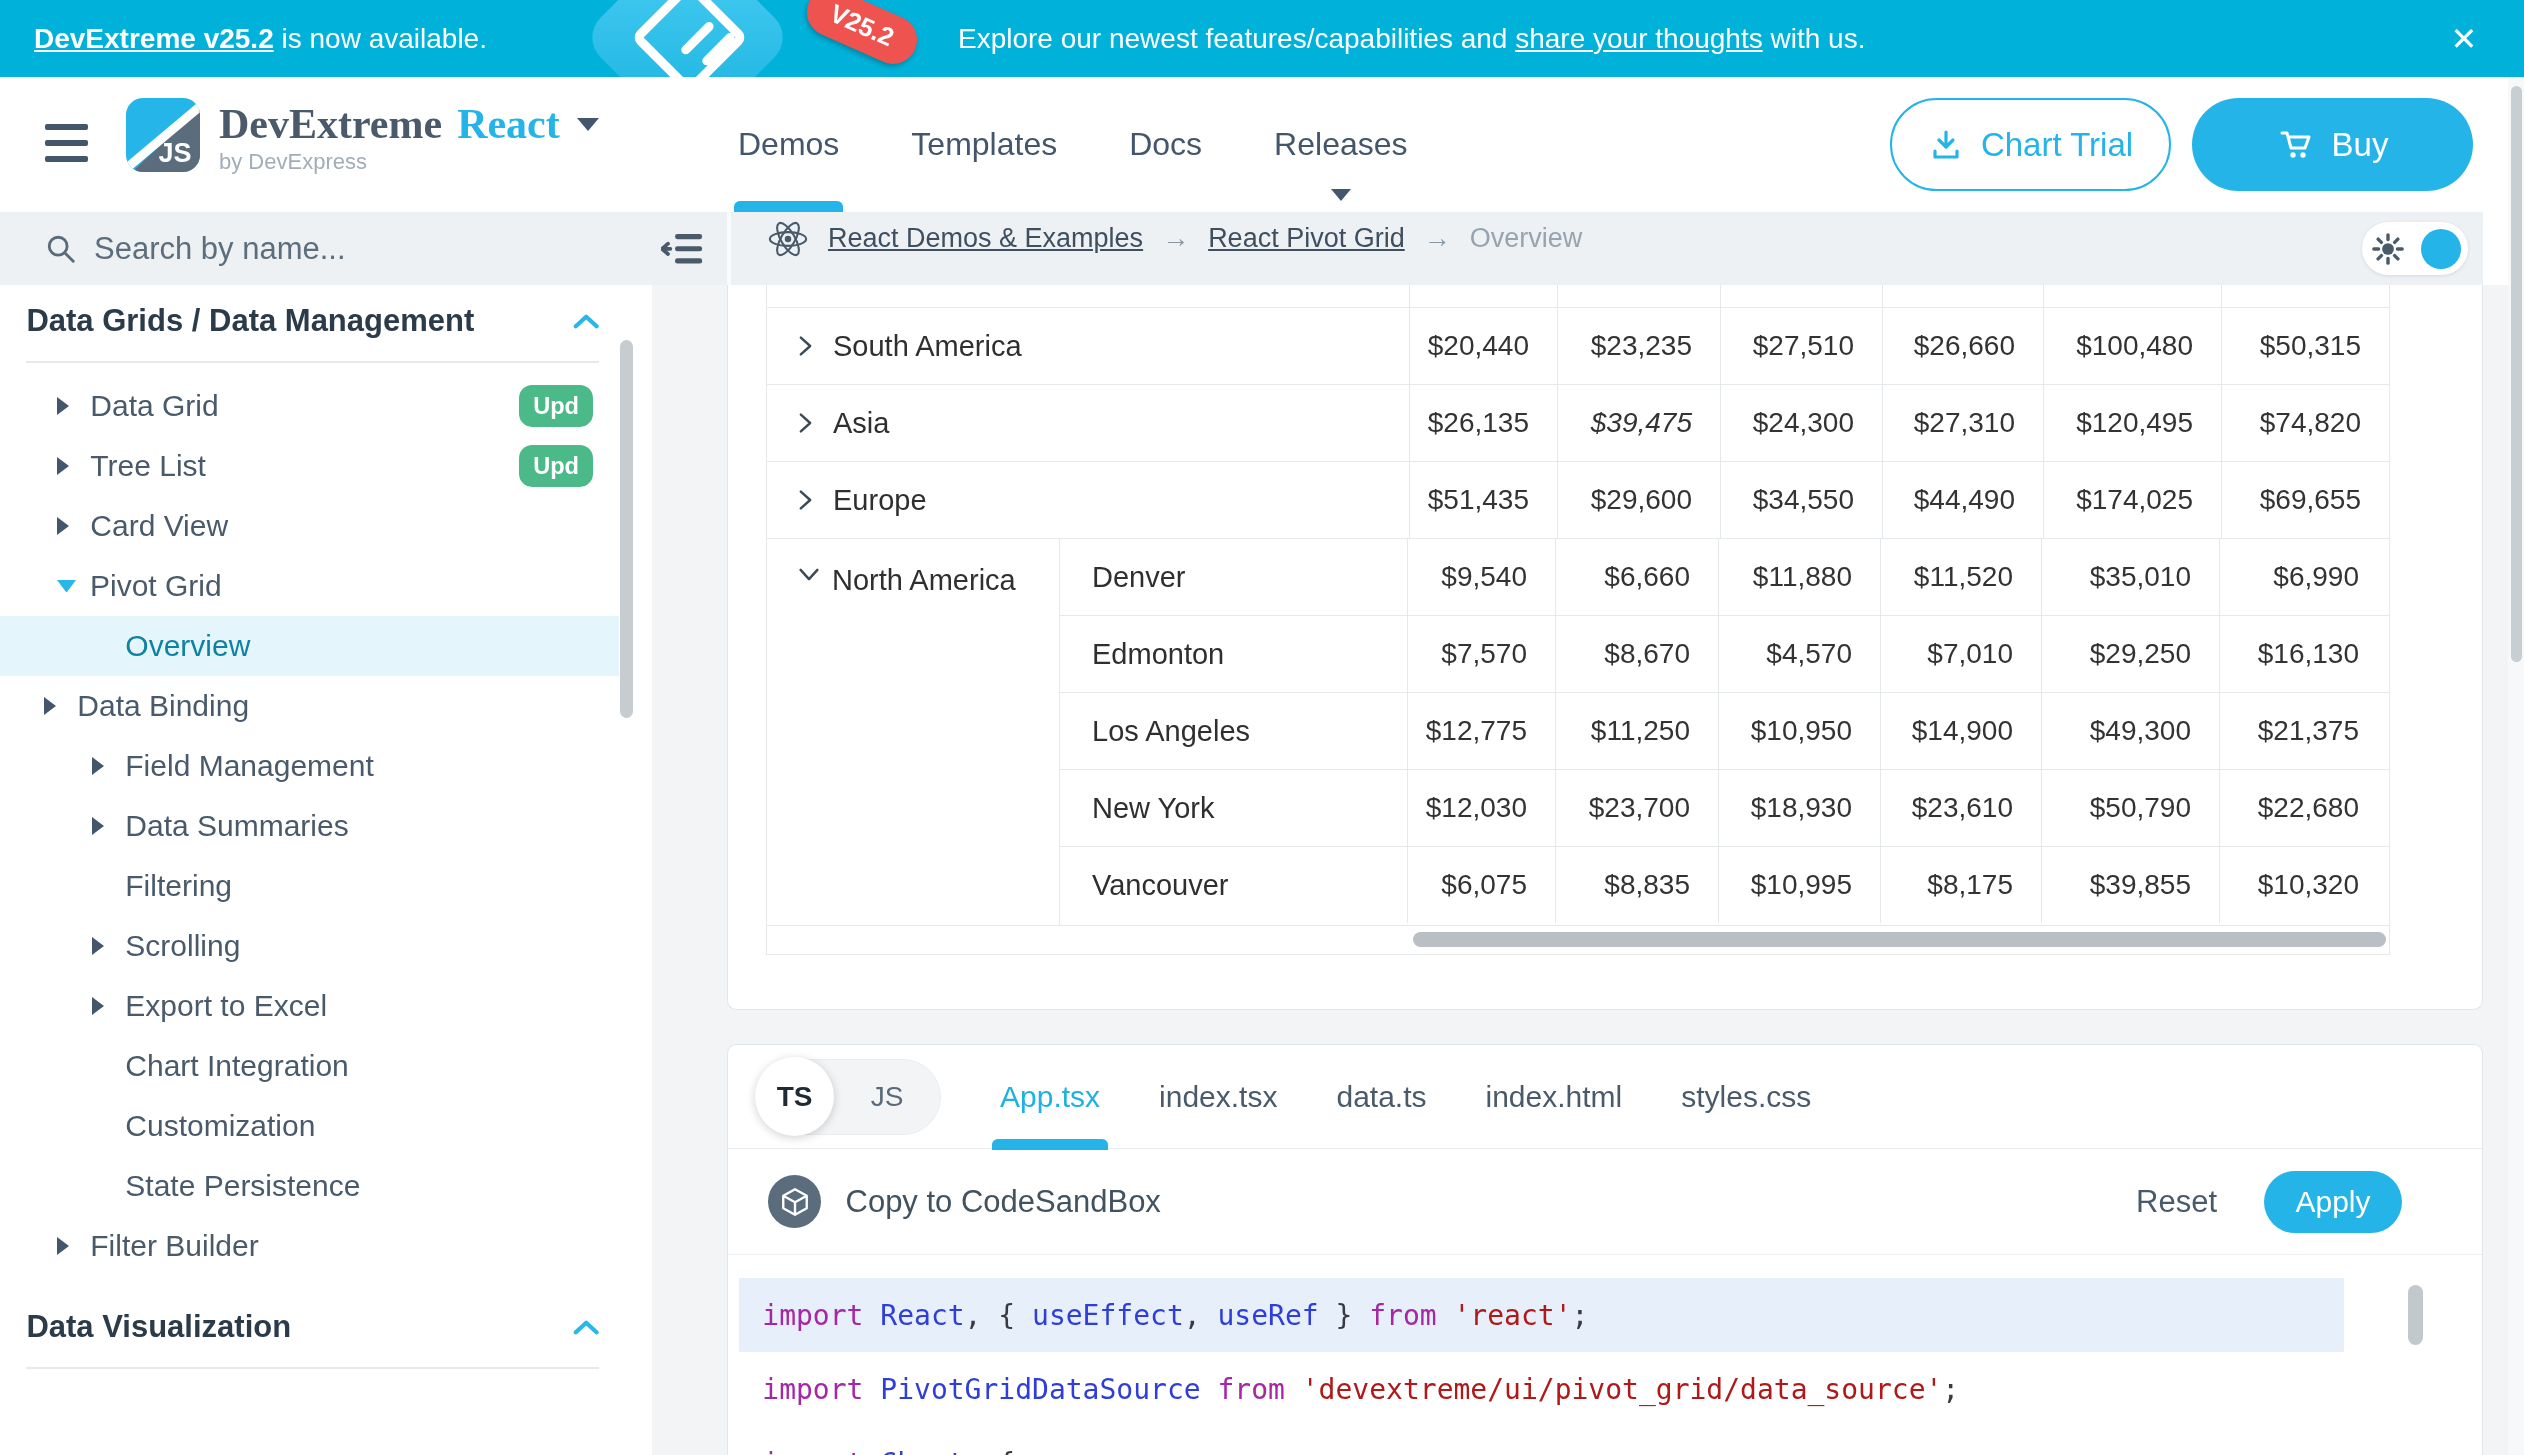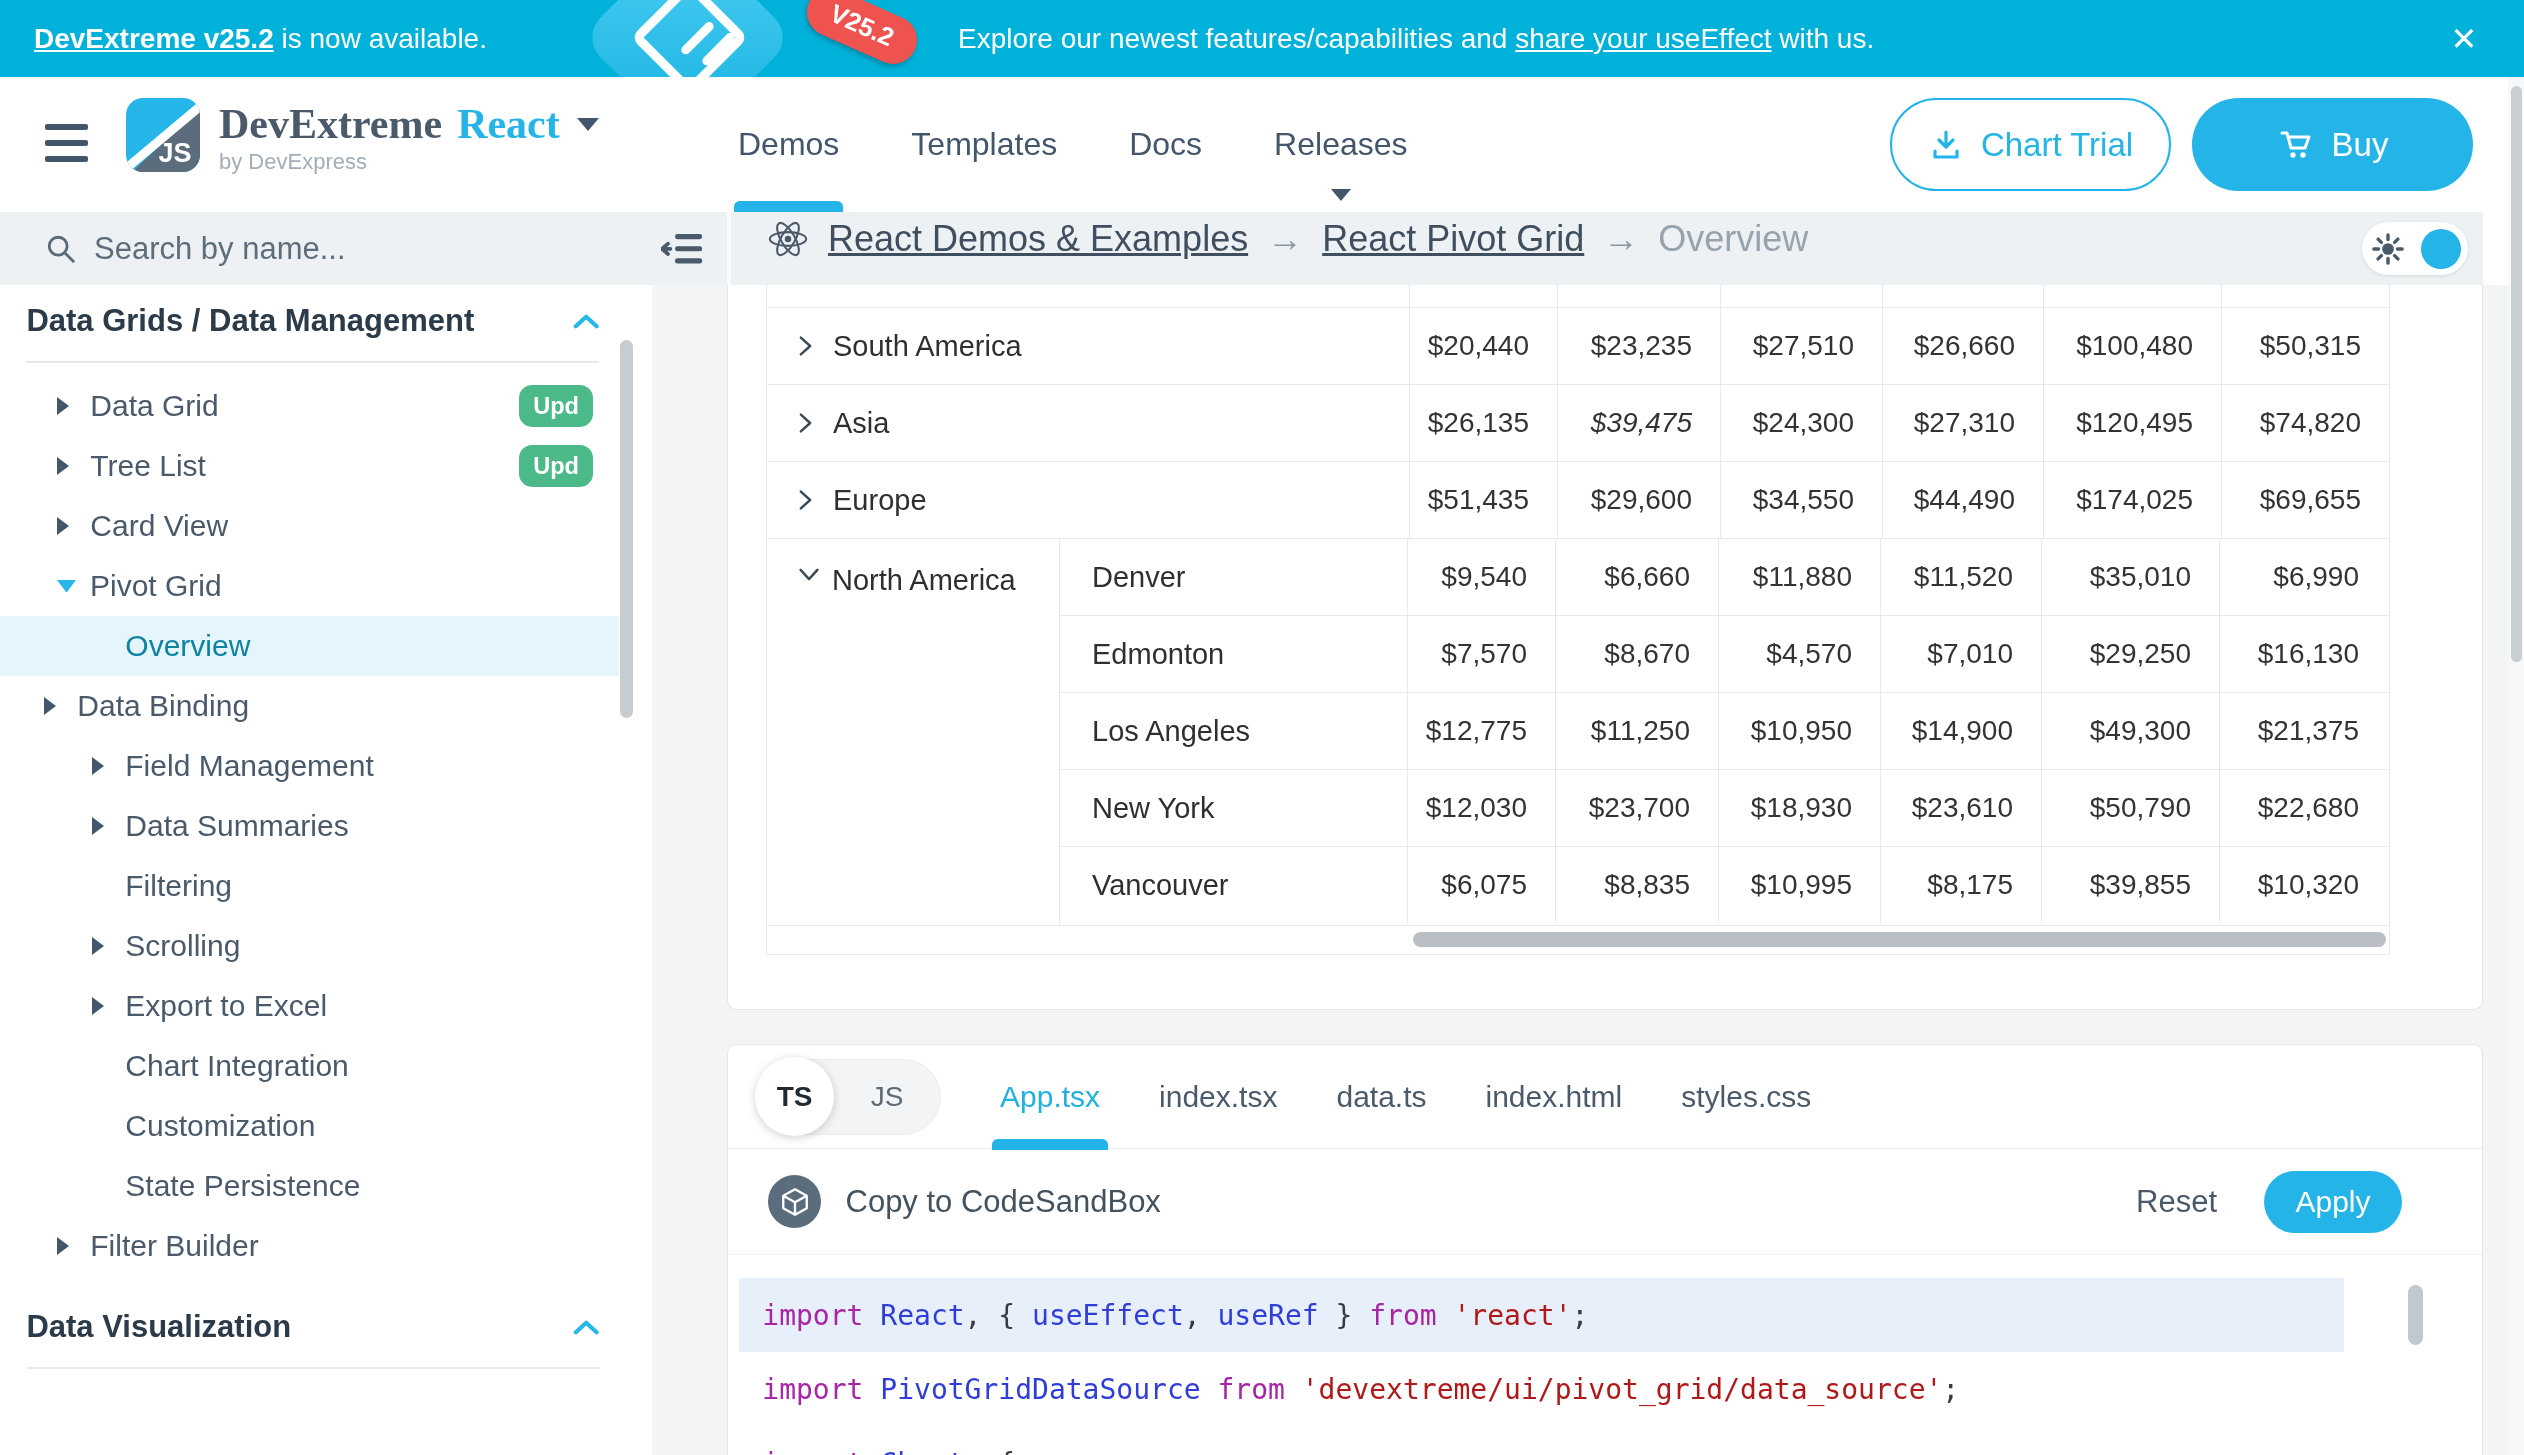--- a/index.html
+++ b/index.html
@@ -68,21 +68,21 @@
 
   
   .strip { position:absolute; left:0; top:212px; width:2483px; height:73px; background:#edf1f4; }
   .search { position:absolute; left:45px; top:0; height:73px; display:flex; align-items:center; gap:17px; }
   .search input { border:none; outline:none; background:transparent; font-size:31px; width:397px;
                   color:#3c4a56; font-family:"Liberation Sans",sans-serif; }
   .search input::placeholder { color:#5d6d7b; opacity:1; }
   .collapse-btn { position:absolute; left:661px; top:19px; cursor:pointer; }
   .strip-divider { position:absolute; left:727px; top:0; width:3.8px; height:73px; background:#fafbfc; }
   .breadcrumb { position:absolute; left:767px; top:0; height:53px; display:flex; align-items:center;
-                gap:19px; font-size:36px; }
+                gap:19px; font-size:27px; }
   .crumb-link { color:#3f4f5f; text-decoration:underline; cursor:pointer; }
   .crumb-sep { color:#8b98a4; }
   .crumb-current { color:#97a3ae; }
   .theme-toggle { position:absolute; left:2362px; top:10.4px; width:106px; height:53px; background:#fff;
                   border-radius:26.4px; display:flex; align-items:center; justify-content:space-between;
                   padding:0 6.6px 0 9.4px; box-shadow:0 0.9px 3.8px rgba(0,0,0,.10); cursor:pointer; }
   .toggle-knob { width:40px; height:40px; border-radius:50%; background:#25b4e7; }
 
   
   .sidebar { position:absolute; left:0; top:285px; width:652px; height:1171px; background:#fff;
@@ -175,21 +175,21 @@
 </head>
 <body>
 
 <div class="banner">
   <div class="banner-left"><span class="blink">DevExtreme v25.2</span><span> is now available.</span></div>
   <div class="promo-box"></div>
   <div class="promo-doc"></div>
   <div class="promo-bar1"></div>
   <div class="promo-bar2"></div>
   <div class="promo-tag">V25.2</div>
-  <div class="banner-center"><span>Explore our newest features/capabilities and </span><span class="blink">share your useEffect</span><span> with us.</span></div>
+  <div class="banner-center"><span>Explore our newest features/capabilities and </span><span class="blink">share your thoughts</span><span> with us.</span></div>
   <div class="banner-close">✕</div>
 </div>
 
 <div class="header">
   <div class="hamburger">
       <div></div>
       <div></div>
       <div></div>
     </div>
   <div class="logo-box">

